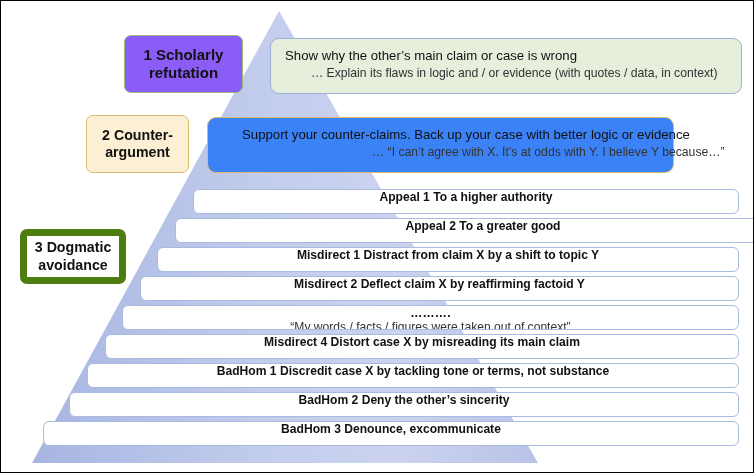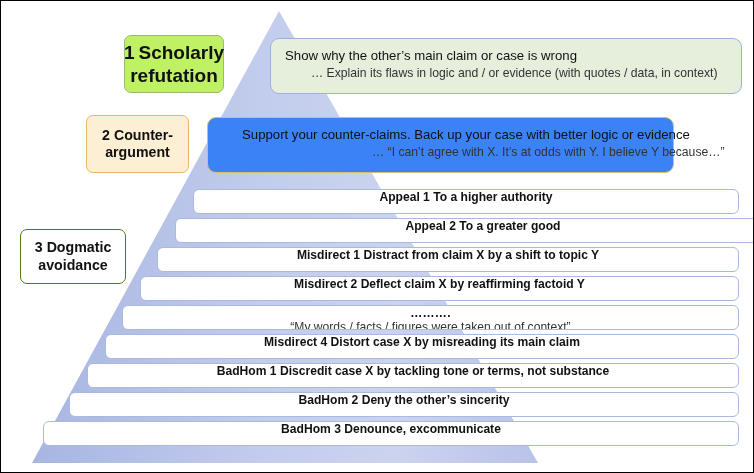--- a/index.html
+++ b/index.html
@@ -38,39 +38,39 @@
     justify-content: center;
     text-align: center;
     font-weight: bold;
     border-radius: 7px;
     line-height: 1.22;
   }
   .stage-label .num { margin-right: 4px; }
 
   #stage-1 {
     left: 123px; top: 34px;
-    width: 100px; height: 58px;
-    background: #bef264;
+    width: 119px; height: 58px;
+    background: #8b5cf6;
     border: 1px solid #9CB978;
-    font-size: 19px;
+    font-size: 15px;
     color: #111;
   }
   #stage-2 {
     left: 85px; top: 114px;
     width: 103px; height: 58px;
     background: #FCEFD4;
     border: 1px solid #E0B96A;
     font-size: 14.2px;
     color: #111;
   }
   #stage-3 {
     left: 19px; top: 228px;
     width: 106px; height: 55px;
     background: #FFFFFF;
-    border: 1px solid #4d7c0f;
+    border: 7px solid #4d7c0f;
     font-size: 14.2px;
     color: #111;
   }
 
   
   .panel {
     position: absolute;
     box-sizing: border-box;
     border-radius: 9px;
     padding: 9px 14px 8px 14px;

